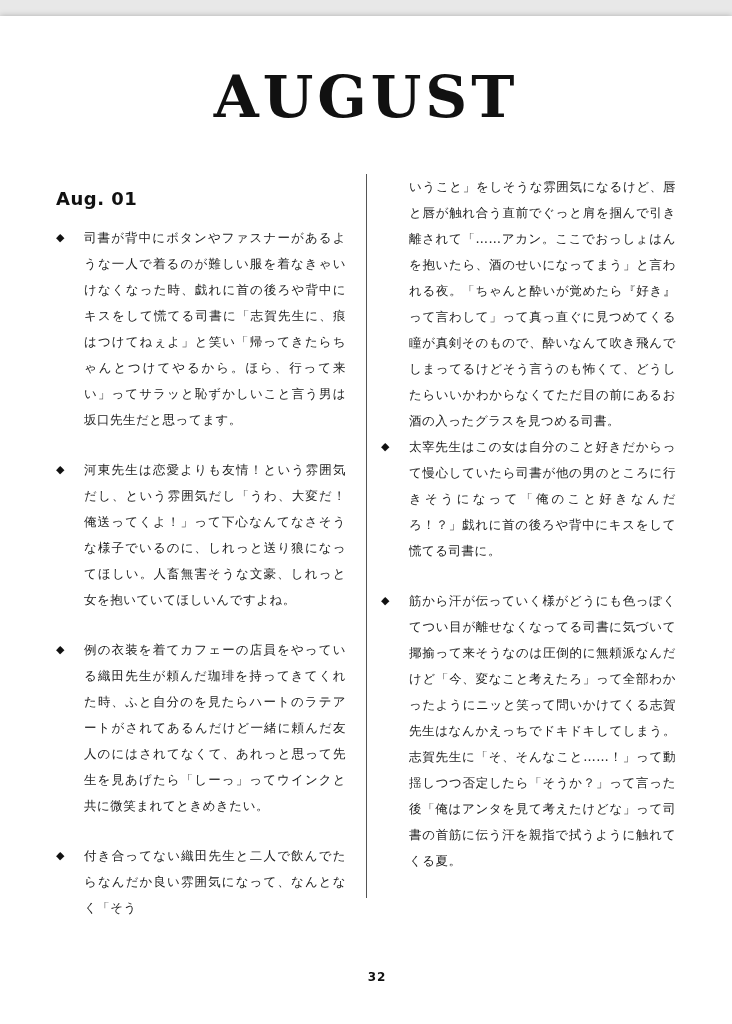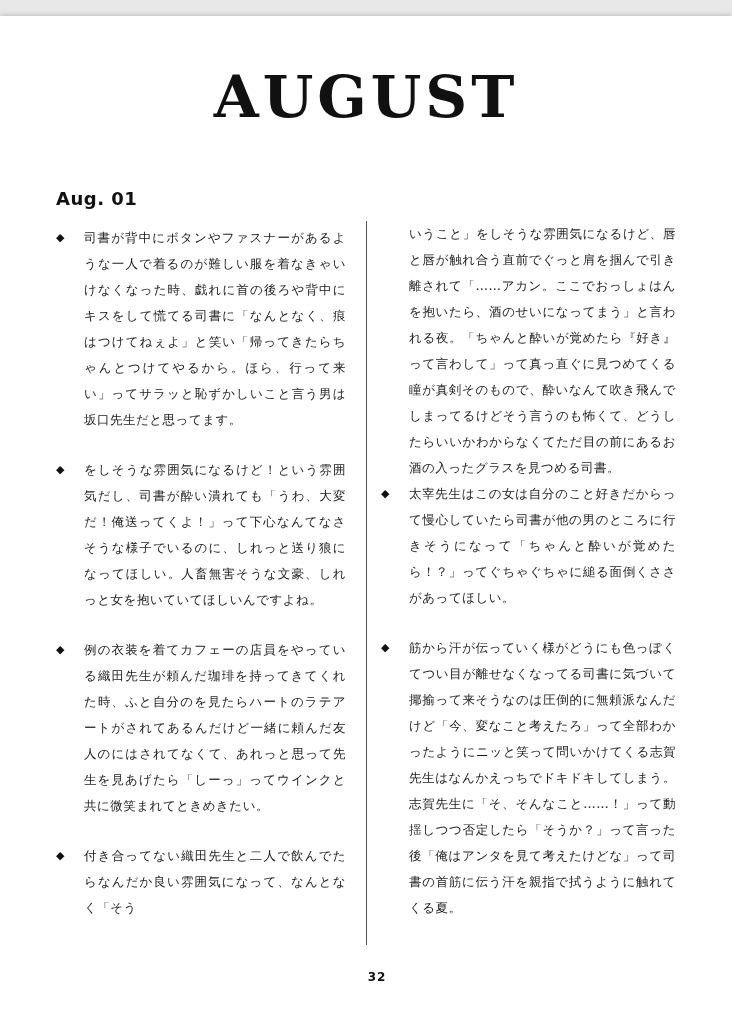--- a/index.html
+++ b/index.html
@@ -23,21 +23,21 @@
     text-align: center;
     font-family: "DejaVu Serif", serif;
     font-weight: bold;
     font-size: 58px;
     letter-spacing: 4px;
     line-height: 1.1;
     color: #111111;
   }
   .columns {
     display: flex;
-    align-items: flex-end;
+    align-items: flex-start;
     margin: 44px 56px 0 56px;
   }
   .col {
     width: 50%;
     box-sizing: border-box;
   }
   .col-left {
     padding-right: 20px;
   }
   .col-right {
@@ -102,27 +102,27 @@
   <h1 class="title">AUGUST</h1>
 
   <div class="columns">
 
     <div class="col col-left">
 
       <h2 class="date-heading first">Aug. 01</h2>
 
       <div class="entry">
         <span class="bullet">◆</span>
-        <span class="entry-text">司書が背中にボタンやファスナーがあるような一人で着るのが難しい服を着なきゃいけなくなった時、戯れに首の後ろや背中にキスをして慌てる司書に「なんとなく、痕はつけてねぇよ」と笑い「帰ってきたらちゃんとつけてやるから。ほら、行って来い」ってサラッと恥ずかしいこと言う男は坂口先生だと思ってます。</span>
+        <span class="entry-text">司書が背中にボタンやファスナーがあるような一人で着るのが難しい服を着なきゃいけなくなった時、戯れに首の後ろや背中にキスをして慌てる司書に「志賀先生に、痕はつけてねぇよ」と笑い「帰ってきたらちゃんとつけてやるから。ほら、行って来い」ってサラッと恥ずかしいこと言う男は坂口先生だと思ってます。</span>
       </div>
 
 
       <div class="entry">
         <span class="bullet">◆</span>
-        <span class="entry-text">をしそうな雰囲気になるけど！という雰囲気だし、司書が酔い潰れても「うわ、大変だ！俺送ってくよ！」って下心なんてなさそうな様子でいるのに、しれっと送り狼になってほしい。人畜無害そうな文豪、しれっと女を抱いていてほしいんですよね。</span>
+        <span class="entry-text">河東先生は恋愛よりも友情！という雰囲気だし、という雰囲気だし「うわ、大変だ！俺送ってくよ！」って下心なんてなさそうな様子でいるのに、しれっと送り狼になってほしい。人畜無害そうな文豪、しれっと女を抱いていてほしいんですよね。</span>
       </div>
 
       <div class="entry">
         <span class="bullet">◆</span>
         <span class="entry-text">例の衣装を着てカフェーの店員をやっている織田先生が頼んだ珈琲を持ってきてくれた時、ふと自分のを見たらハートのラテアートがされてあるんだけど一緒に頼んだ友人のにはされてなくて、あれっと思って先生を見あげたら「しーっ」ってウインクと共に微笑まれてときめきたい。</span>
       </div>
 
       <div class="entry">
         <span class="bullet">◆</span>
         <span class="entry-text">付き合ってない織田先生と二人で飲んでたらなんだか良い雰囲気になって、なんとなく「そう</span>
@@ -130,21 +130,21 @@
 
     </div>
 
     <div class="col col-right">
 
       <p class="continuation">いうこと」をしそうな雰囲気になるけど、唇と唇が触れ合う直前でぐっと肩を掴んで引き離されて「……アカン。ここでおっしょはんを抱いたら、酒のせいになってまう」と言われる夜。「ちゃんと酔いが覚めたら『好き』って言わして」って真っ直ぐに見つめてくる瞳が真剣そのもので、酔いなんて吹き飛んでしまってるけどそう言うのも怖くて、どうしたらいいかわからなくてただ目の前にあるお酒の入ったグラスを見つめる司書。</p>
 
 
       <div class="entry">
         <span class="bullet">◆</span>
-        <span class="entry-text">太宰先生はこの女は自分のこと好きだからって慢心していたら司書が他の男のところに行きそうになって「ちゃんと酔いが覚めたら！？」ってぐちゃぐちゃに縋る面倒くささがあってほしい。</span>
+        <span class="entry-text">太宰先生はこの女は自分のこと好きだからって慢心していたら司書が他の男のところに行きそうになって「俺のこと好きなんだろ！？」戯れに首の後ろや背中にキスをして慌てる司書に。</span>
       </div>
 
       <div class="entry">
         <span class="bullet">◆</span>
         <span class="entry-text">筋から汗が伝っていく様がどうにも色っぽくてつい目が離せなくなってる司書に気づいて揶揄って来そうなのは圧倒的に無頼派なんだけど「今、変なこと考えたろ」って全部わかったようにニッと笑って問いかけてくる志賀先生はなんかえっちでドキドキしてしまう。志賀先生に「そ、そんなこと……！」って動揺しつつ否定したら「そうか？」って言った後「俺はアンタを見て考えたけどな」って司書の首筋に伝う汗を親指で拭うように触れてくる夏。</span>
       </div>
 
     </div>
 
   </div>

